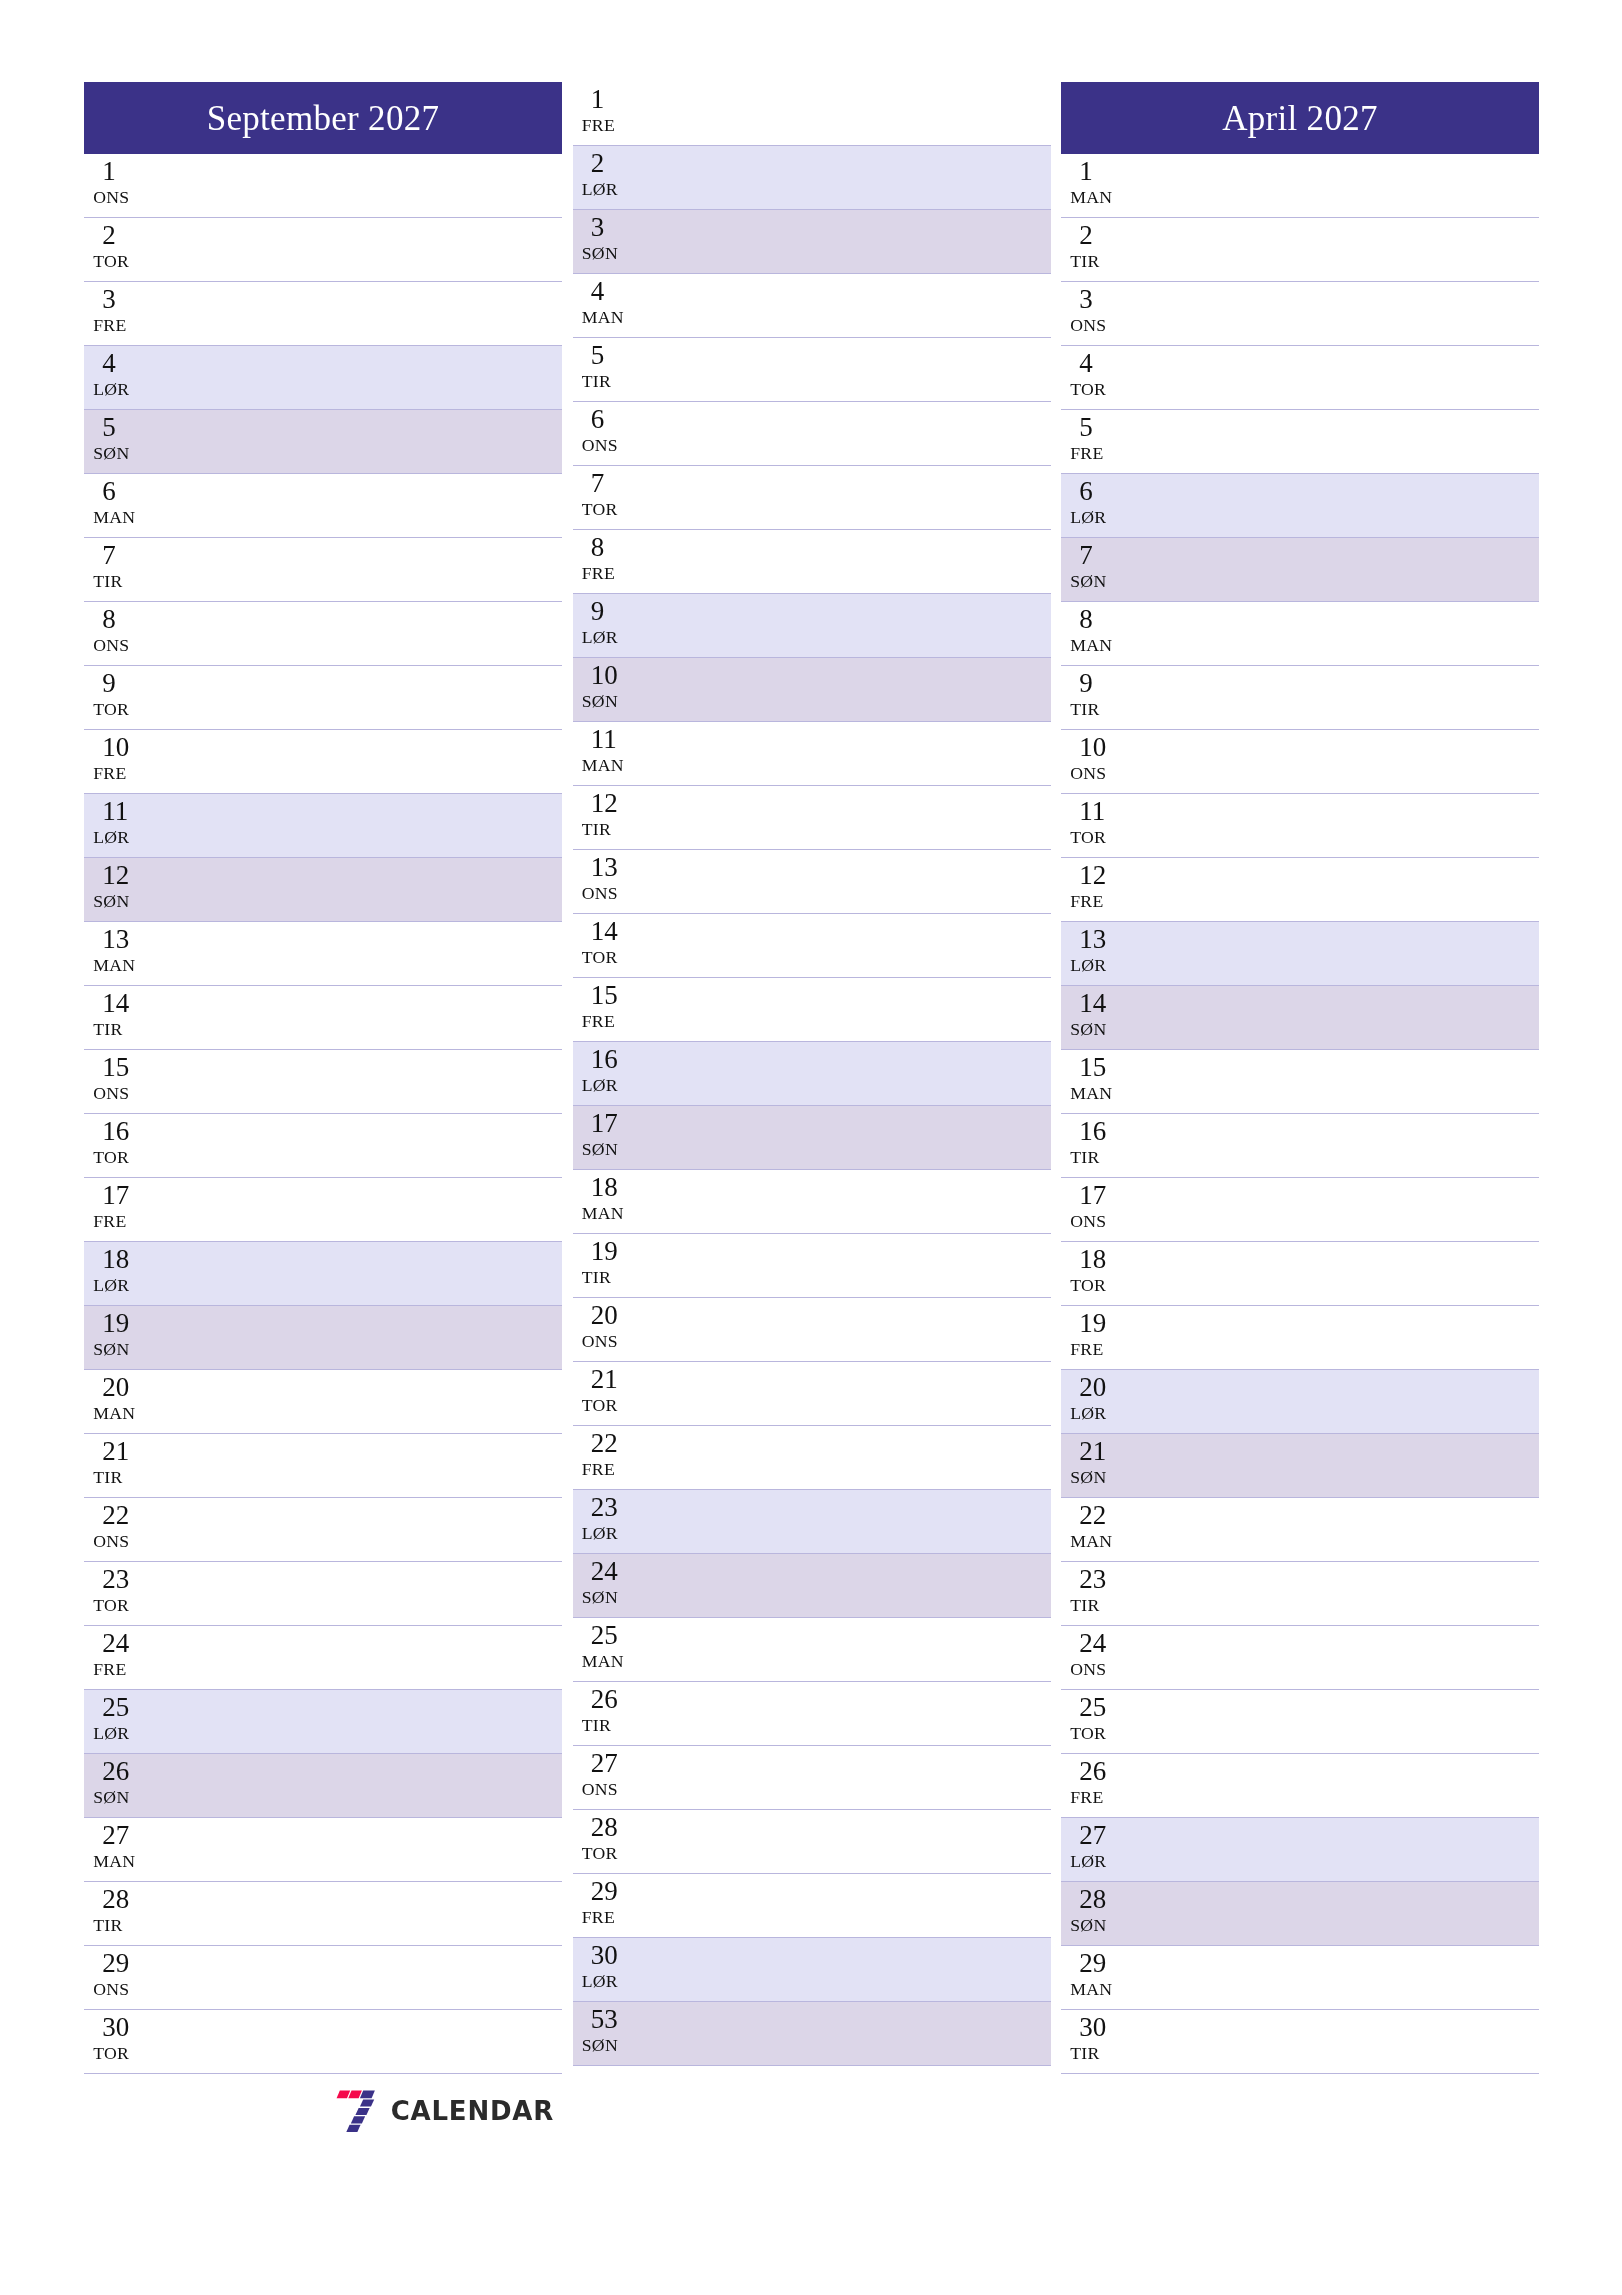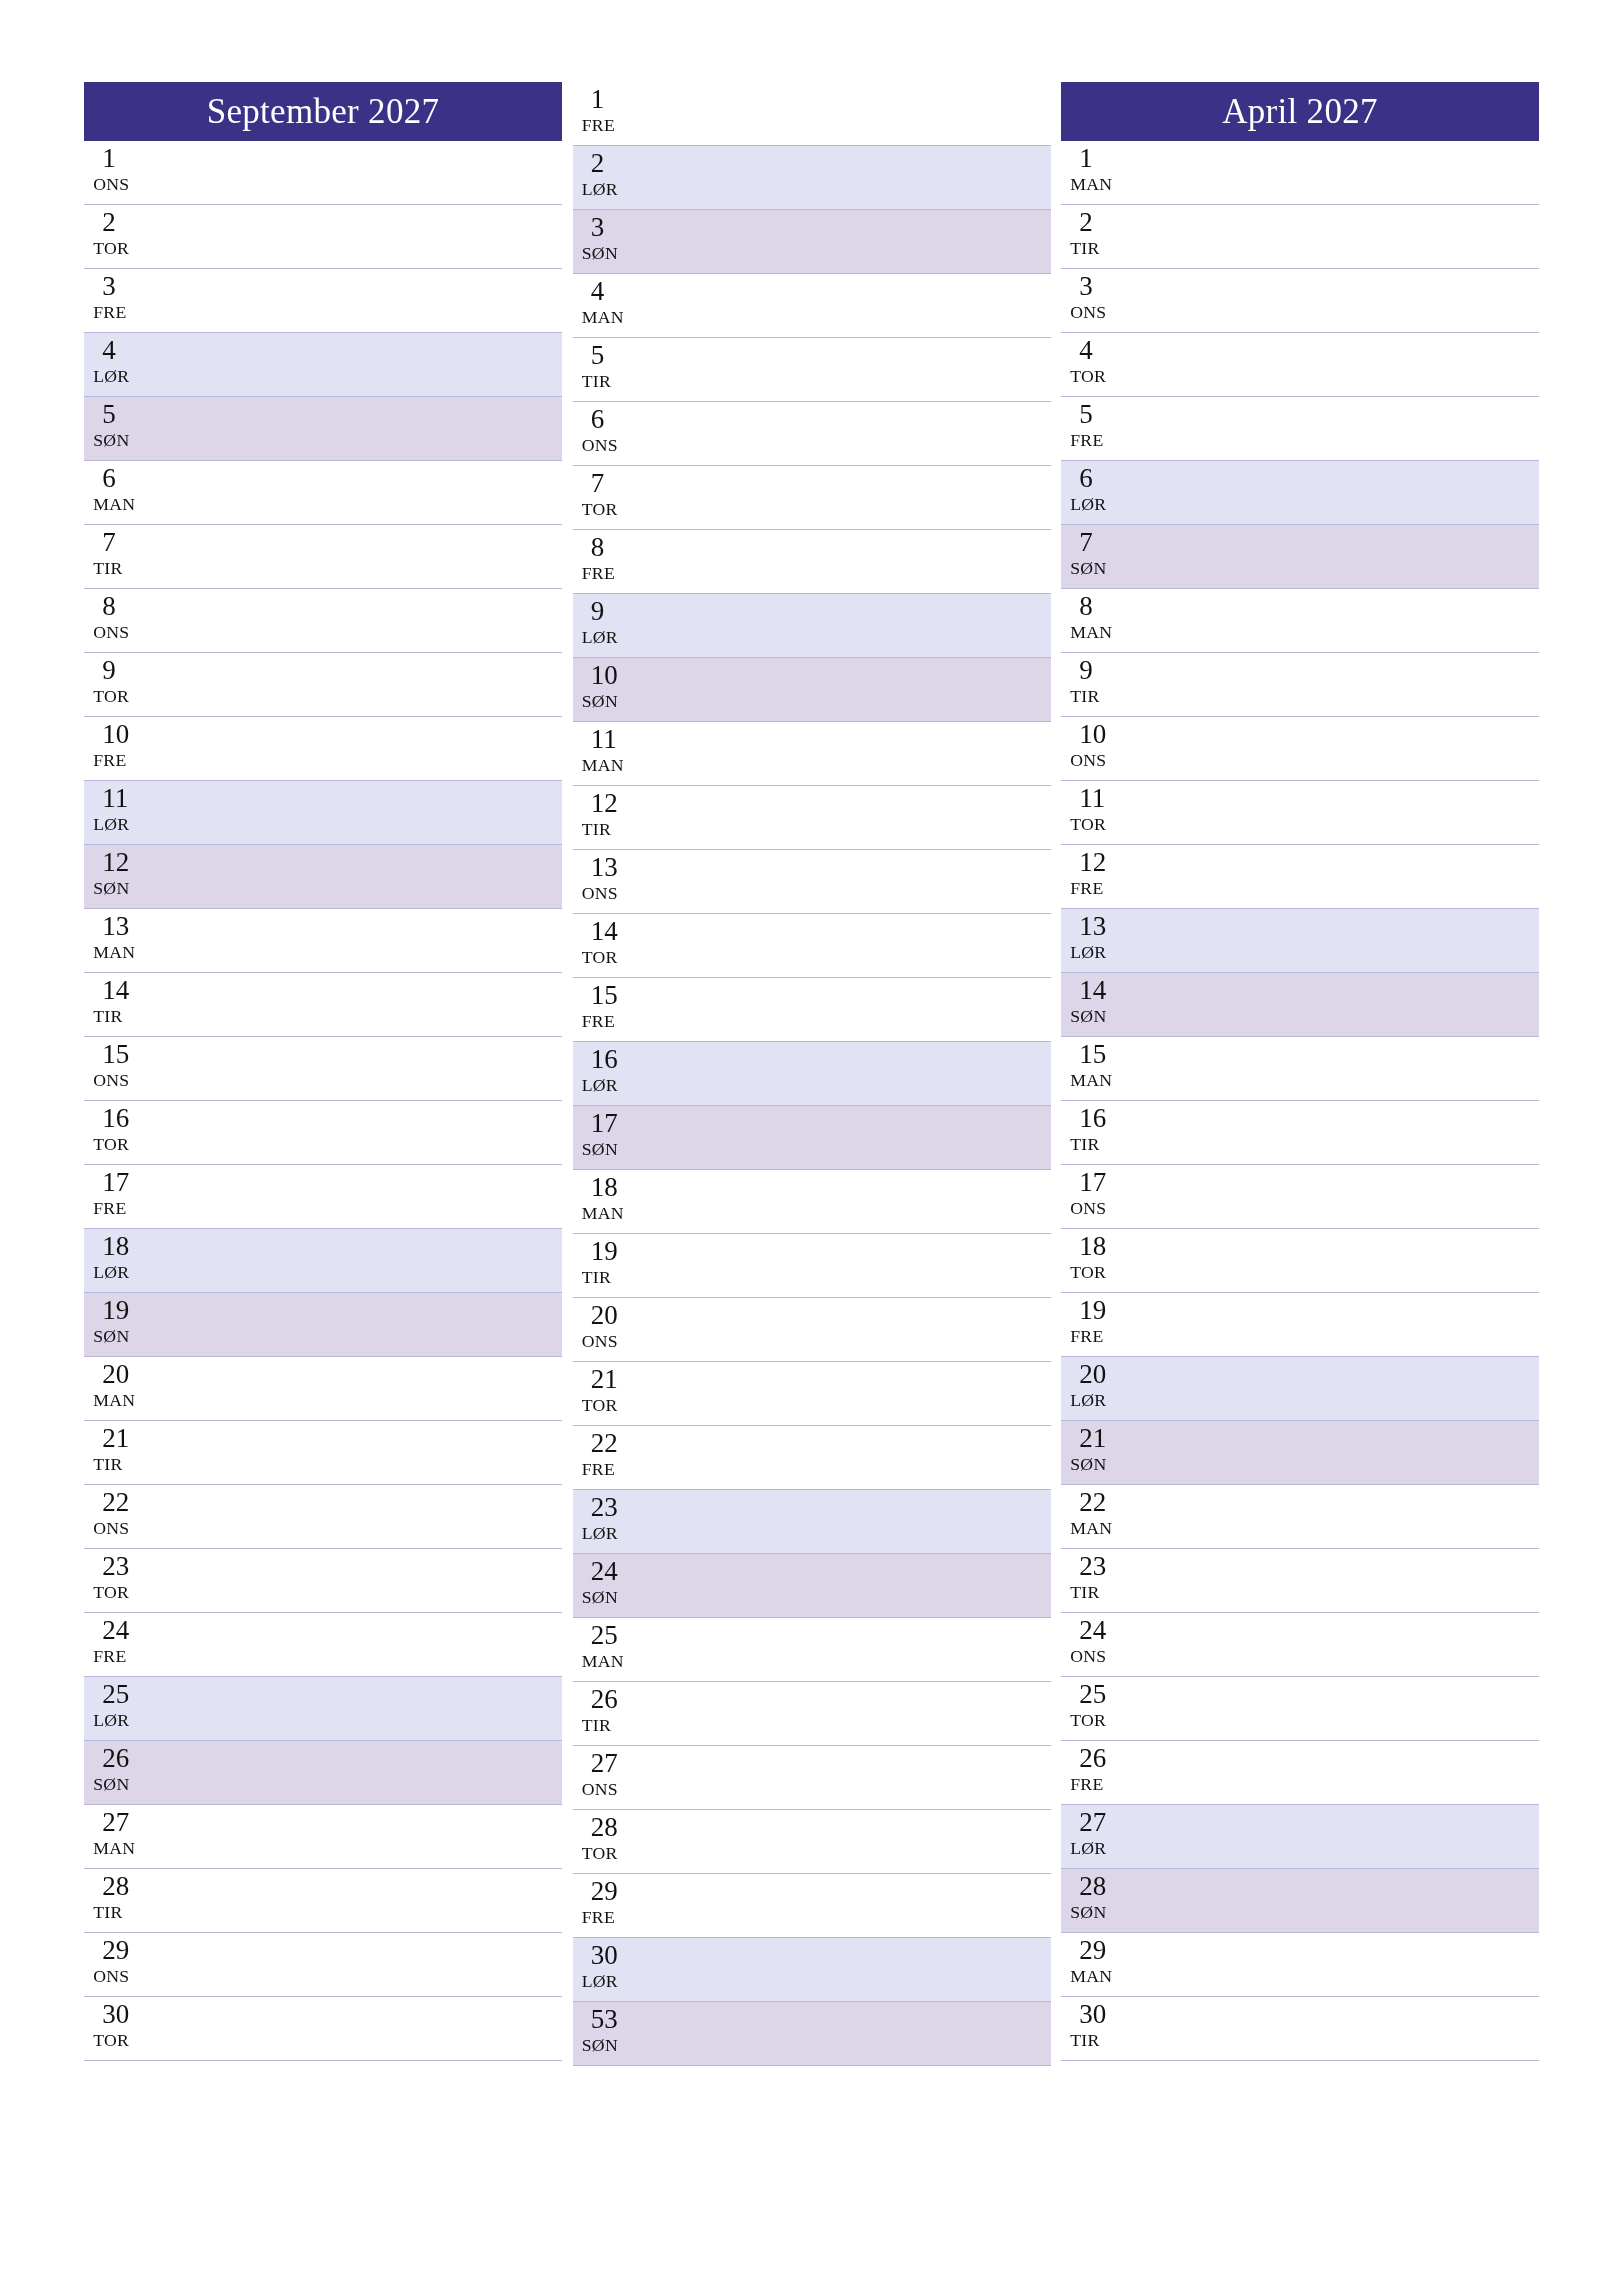--- a/index.html
+++ b/index.html
@@ -26,21 +26,21 @@
     justify-content: space-between;
   }
 
   .month-col {
     width: 478px;
     display: flex;
     flex-direction: column;
   }
 
   .month-header {
-    height: 59px;
+    height: 72px;
     background: #3B3288;
     color: #ffffff;
     display: flex;
     align-items: center;
     justify-content: center;
     font-size: 35px;
     font-weight: 400;
     letter-spacing: 0.3px;
     line-height: 1;
   }
@@ -231,20 +231,34 @@
         </div>
         <div class="day-row">
           <div class="day-num">29</div>
           <div class="day-wd">ONS</div>
         </div>
         <div class="day-row">
           <div class="day-num">30</div>
           <div class="day-wd">TOR</div>
         </div>
       </div>
+      <div class="col-footer">
+        <div class="logo">
+          <svg class="logo-mark" viewBox="0 0 74 66">
+            <polygon points="9,2 25,2 20,14 4,14" fill="#F5094B"></polygon>
+            <polygon points="27,2 43,2 38,14 22,14" fill="#F5094B"></polygon>
+            <polygon points="45,2 63,2 58,14 40,14" fill="#3B3288"></polygon>
+            <polygon points="45,16 62,16 57,27 40,27" fill="#3B3288"></polygon>
+            <polygon points="38,29 55,29 50,40 33,40" fill="#3B3288"></polygon>
+            <polygon points="31,42 48,42 43,53 26,53" fill="#3B3288"></polygon>
+            <polygon points="24,55 41,55 36,66 19,66" fill="#3B3288"></polygon>
+          </svg>
+          <span class="logo-word">CALENDAR</span>
+        </div>
+      </div>
     </div>
     <div class="month-col">
       <div class="days-list">
         <div class="day-row">
           <div class="day-num">1</div>
           <div class="day-wd">FRE</div>
         </div>
         <div class="day-row sat">
           <div class="day-num">2</div>
           <div class="day-wd">LØR</div>

